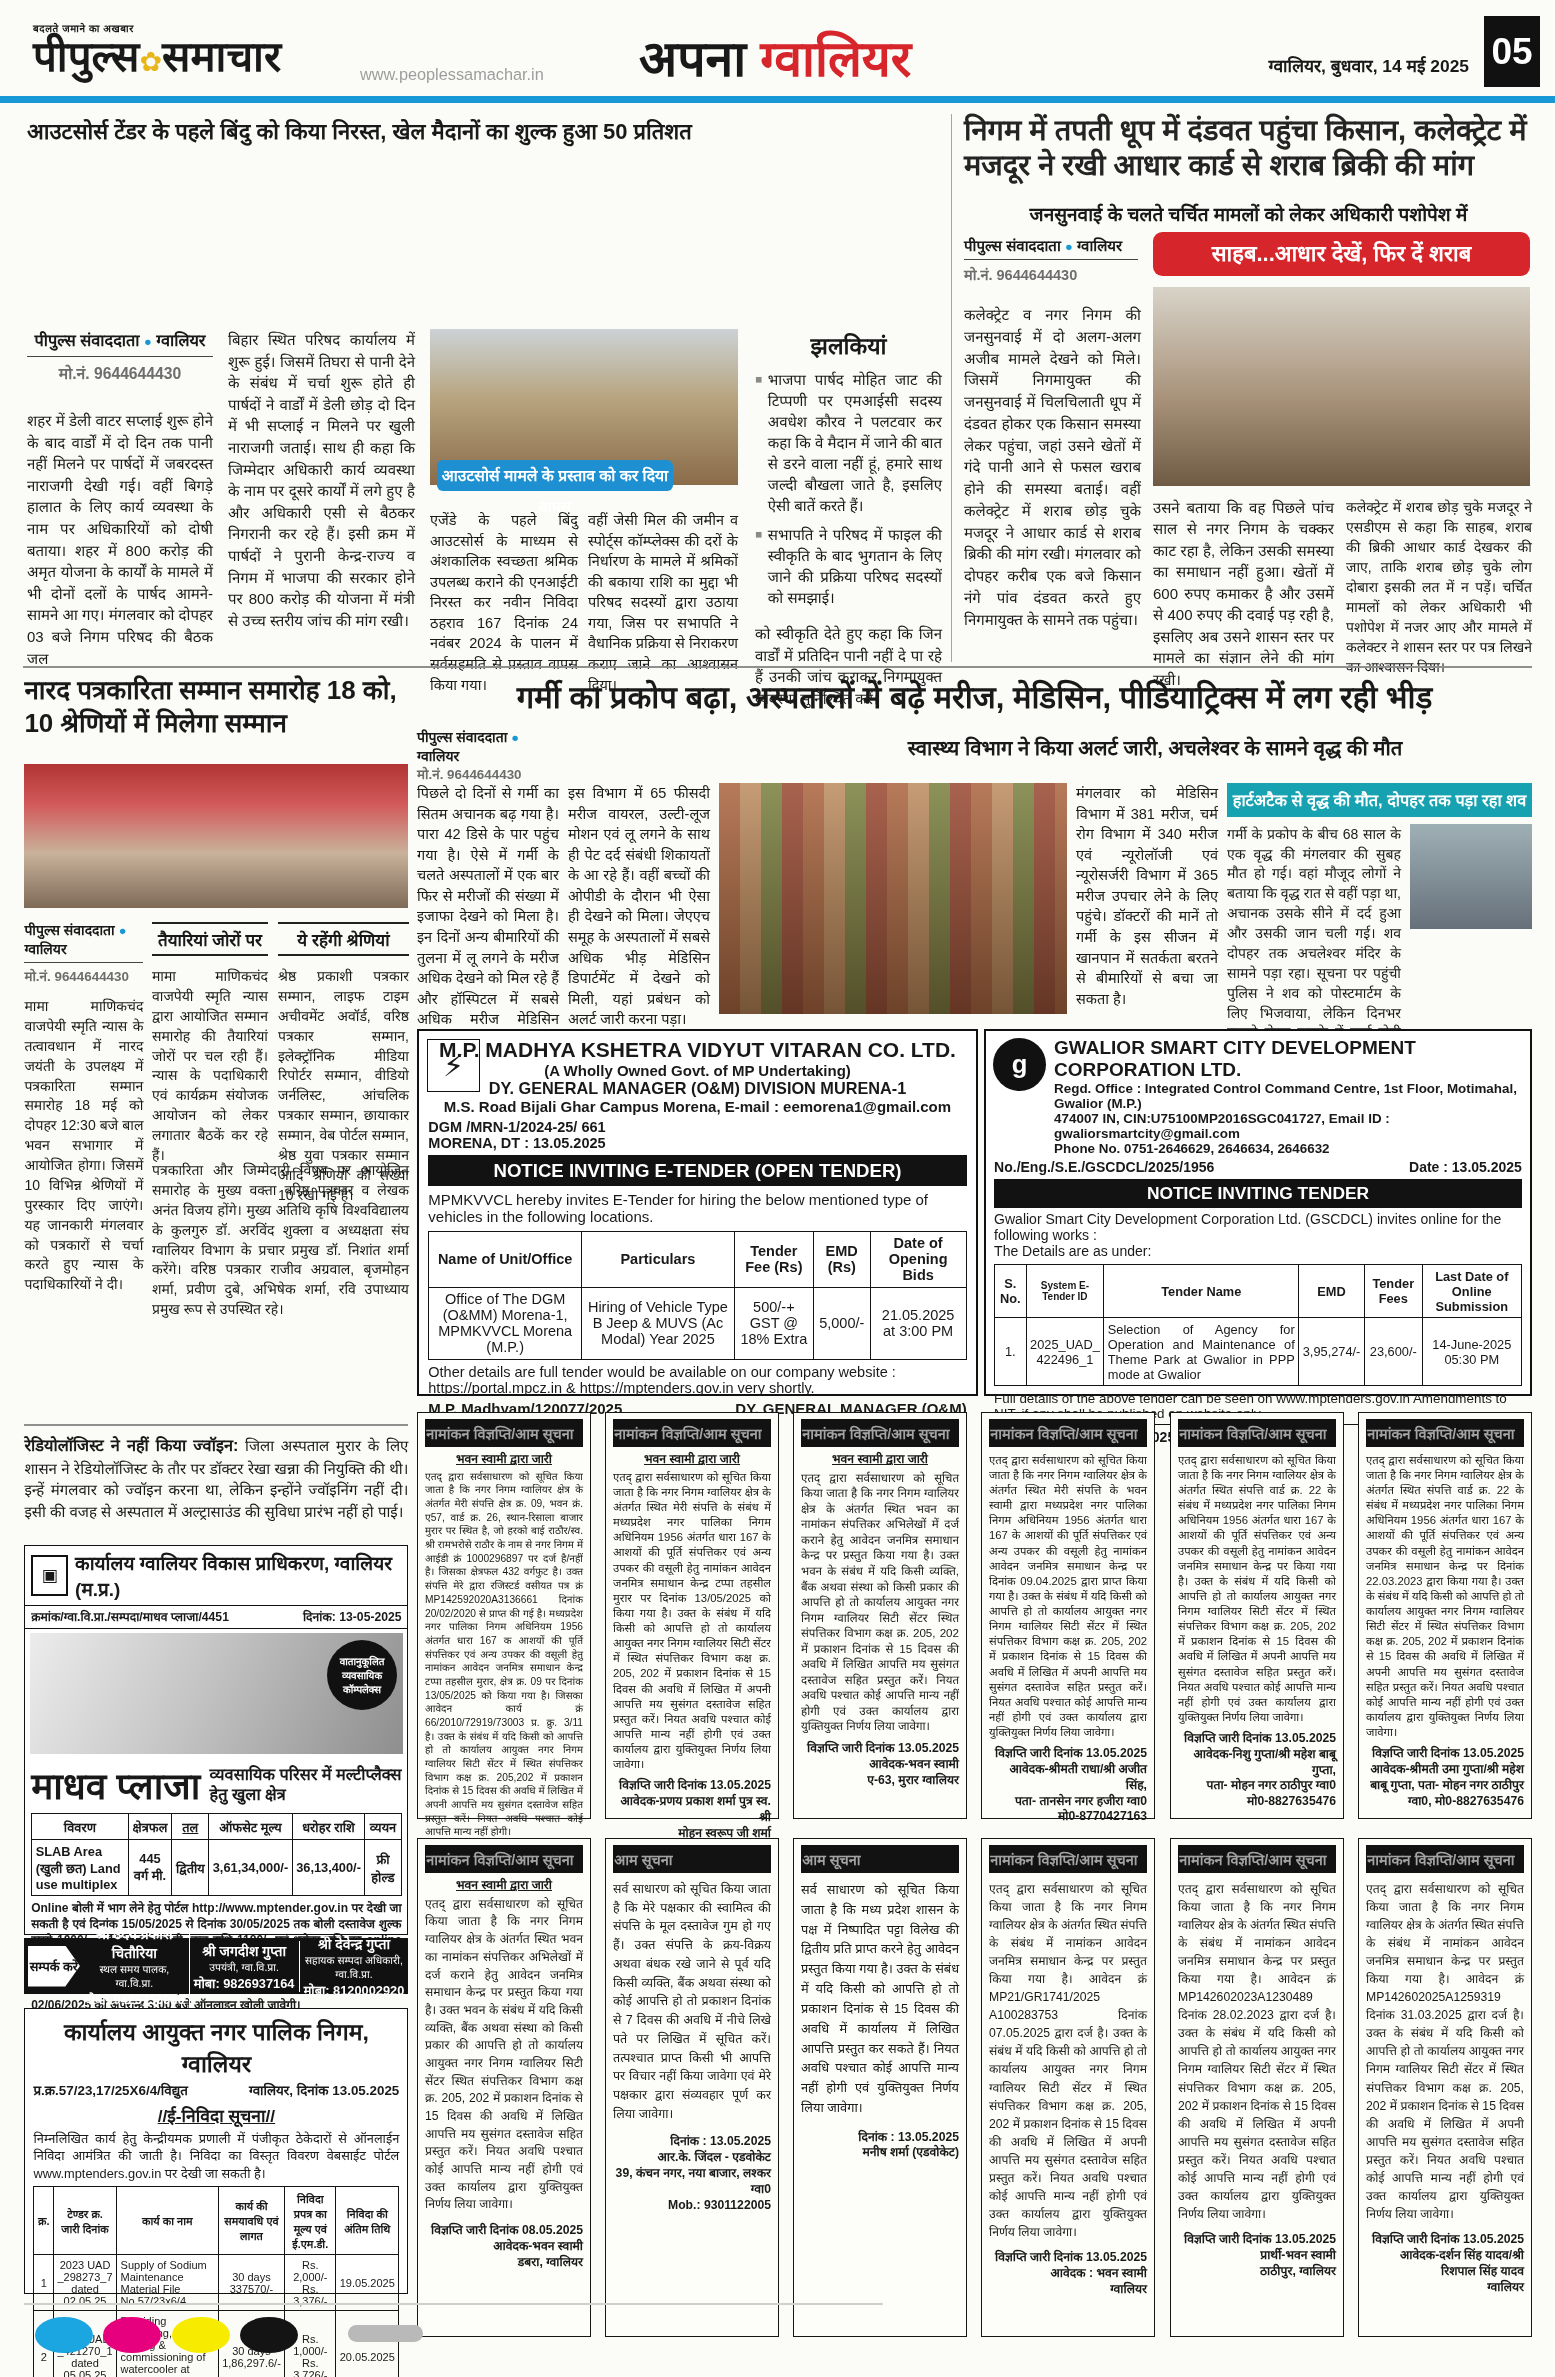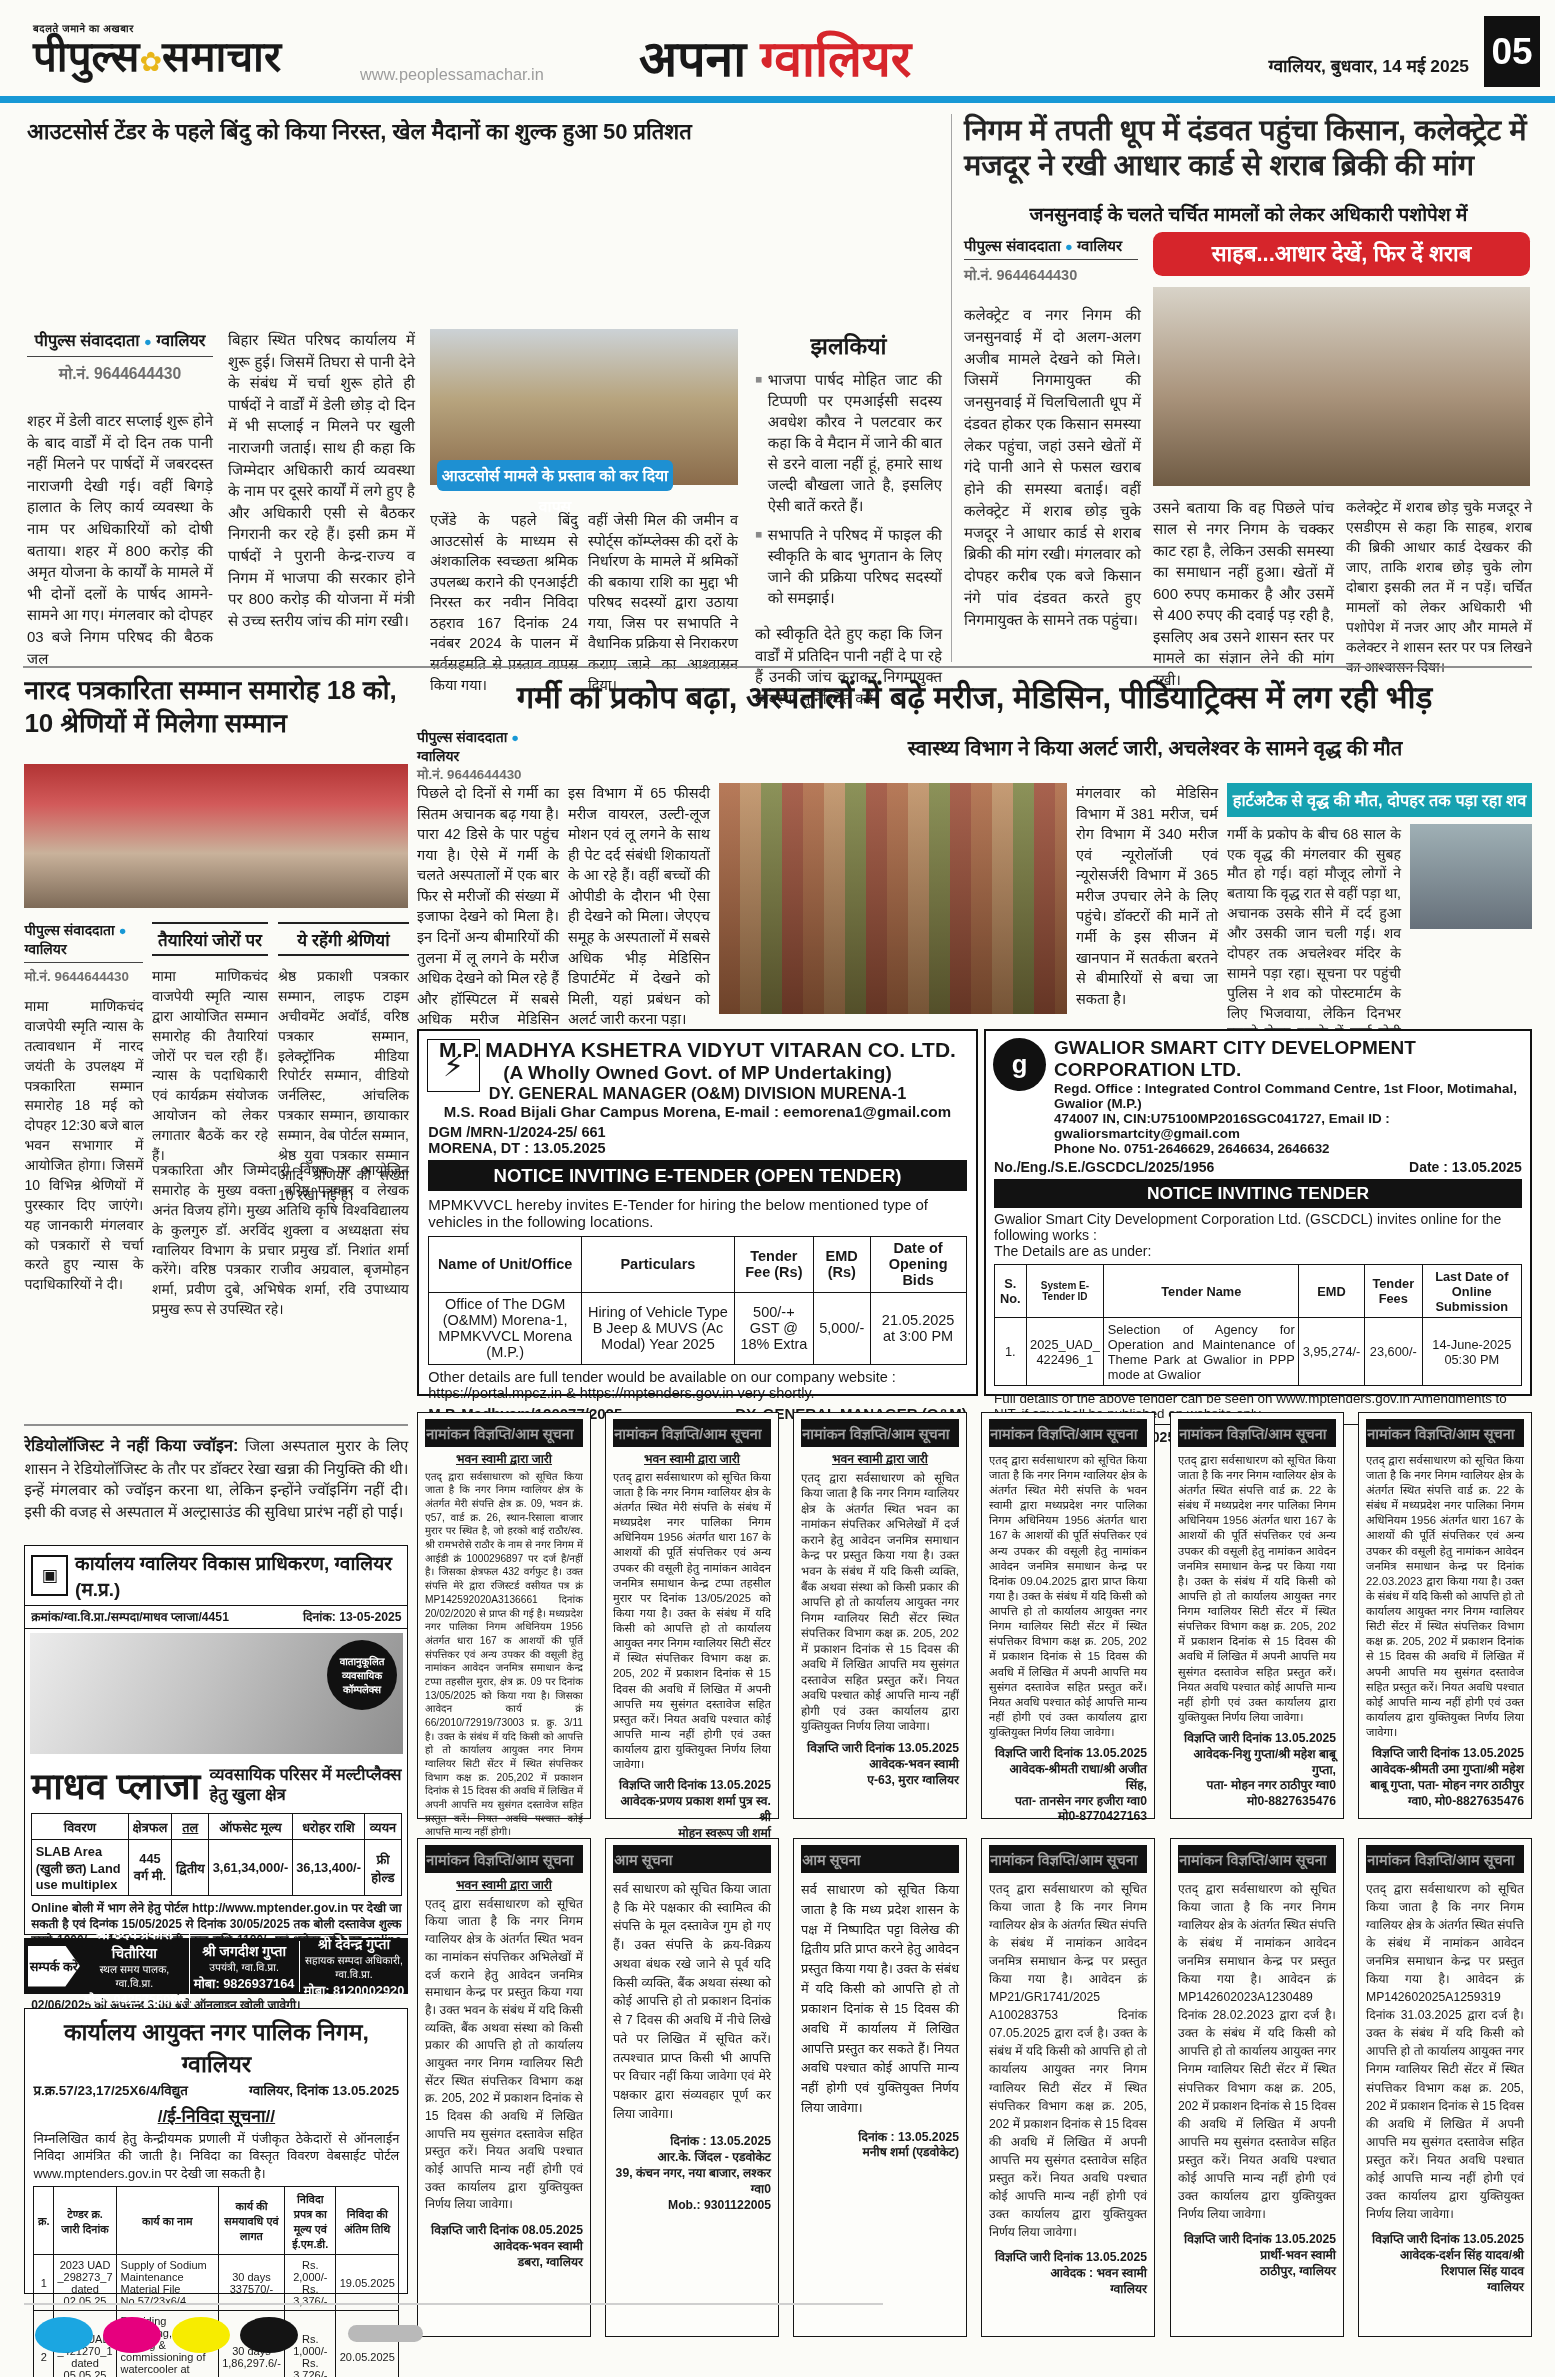--- a/index.html
+++ b/index.html
@@ -127,21 +127,21 @@
 
   <div class="abs" style="left:1227px;top:783px;width:305px;height:231px;">
     <div class="ctr" style="background:#17a2b1;color:#fff;font-size:16.3px;font-weight:bold;padding:5.8px 3.5px;">हार्टअटैक से वृद्ध की मौत, दोपहर तक पड़ा रहा शव</div>
     <div class="abs photo" style="right:0;top:41px;width:122px;height:105px;background:linear-gradient(180deg,#9fb0b5 0%,#66707a 100%);"></div>
     <div class="j" style="margin-top:8.1px;font-size:14px;line-height:1.42;width:174px;"><span>गर्मी के प्रकोप के बीच 68 साल के एक वृद्ध की मंगलवार की सुबह मौत हो गई। वहां मौजूद लोगों ने बताया कि वृद्ध रात से वहीं पड़ा था, अचानक उसके सीने में दर्द हुआ और उसकी जान चली गई। शव दोपहर तक अचलेश्वर मंदिर के सामने पड़ा रहा। सूचना पर पहुंची पुलिस ने शव को पोस्टमार्टम के लिए भिजवाया, लेकिन दिनभर इसको लेकर इलाके में चर्चा होती रही।</span></div>
   </div>
 
   <div class="abs" style="left:417px;top:1029px;width:561px;height:367px;border:2.3px solid #111;box-sizing:border-box;padding:7px 9.3px;background:#fff;">
     <div style="position:absolute;left:8.1px;top:8.1px;width:51px;height:51px;border:1.7px solid #111;display:flex;align-items:center;justify-content:center;font-size:30px;">⚡</div>
     <div class="ctr" style="font-size:21px;font-weight:900;">M.P. MADHYA KSHETRA VIDYUT VITARAN CO. LTD.</div>
-    <div class="ctr b" style="font-size:19px;">(A Wholly Owned Govt. of MP Undertaking)</div>
+    <div class="ctr b" style="font-size:15px;">(A Wholly Owned Govt. of MP Undertaking)</div>
     <div class="ctr b" style="font-size:16.3px;">DY. GENERAL MANAGER (O&amp;M) DIVISION MURENA-1</div>
     <div class="ctr b" style="font-size:15px;">M.S. Road Bijali Ghar Campus Morena, E-mail : eemorena1@gmail.com</div>
     <div style="display:flex;justify-content:space-between;font-size:14.5px;font-weight:bold;margin-top:3.5px;flex-direction:column;">
       <span>DGM /MRN-1/2024-25/ 661</span>
       <span>MORENA, DT : 13.05.2025</span>
     </div>
     <div class="blackbar" style="font-size:18.6px;padding:4.6px 0;margin:4.6px 0;">NOTICE INVITING E-TENDER (OPEN TENDER)</div>
     <div style="font-size:15px;">MPMKVVCL hereby invites E-Tender for hiring the below mentioned type of vehicles in the following locations.</div>
     <t r=""></t><table class="tbl" style="margin-top:5.8px;">
       <tbody>

